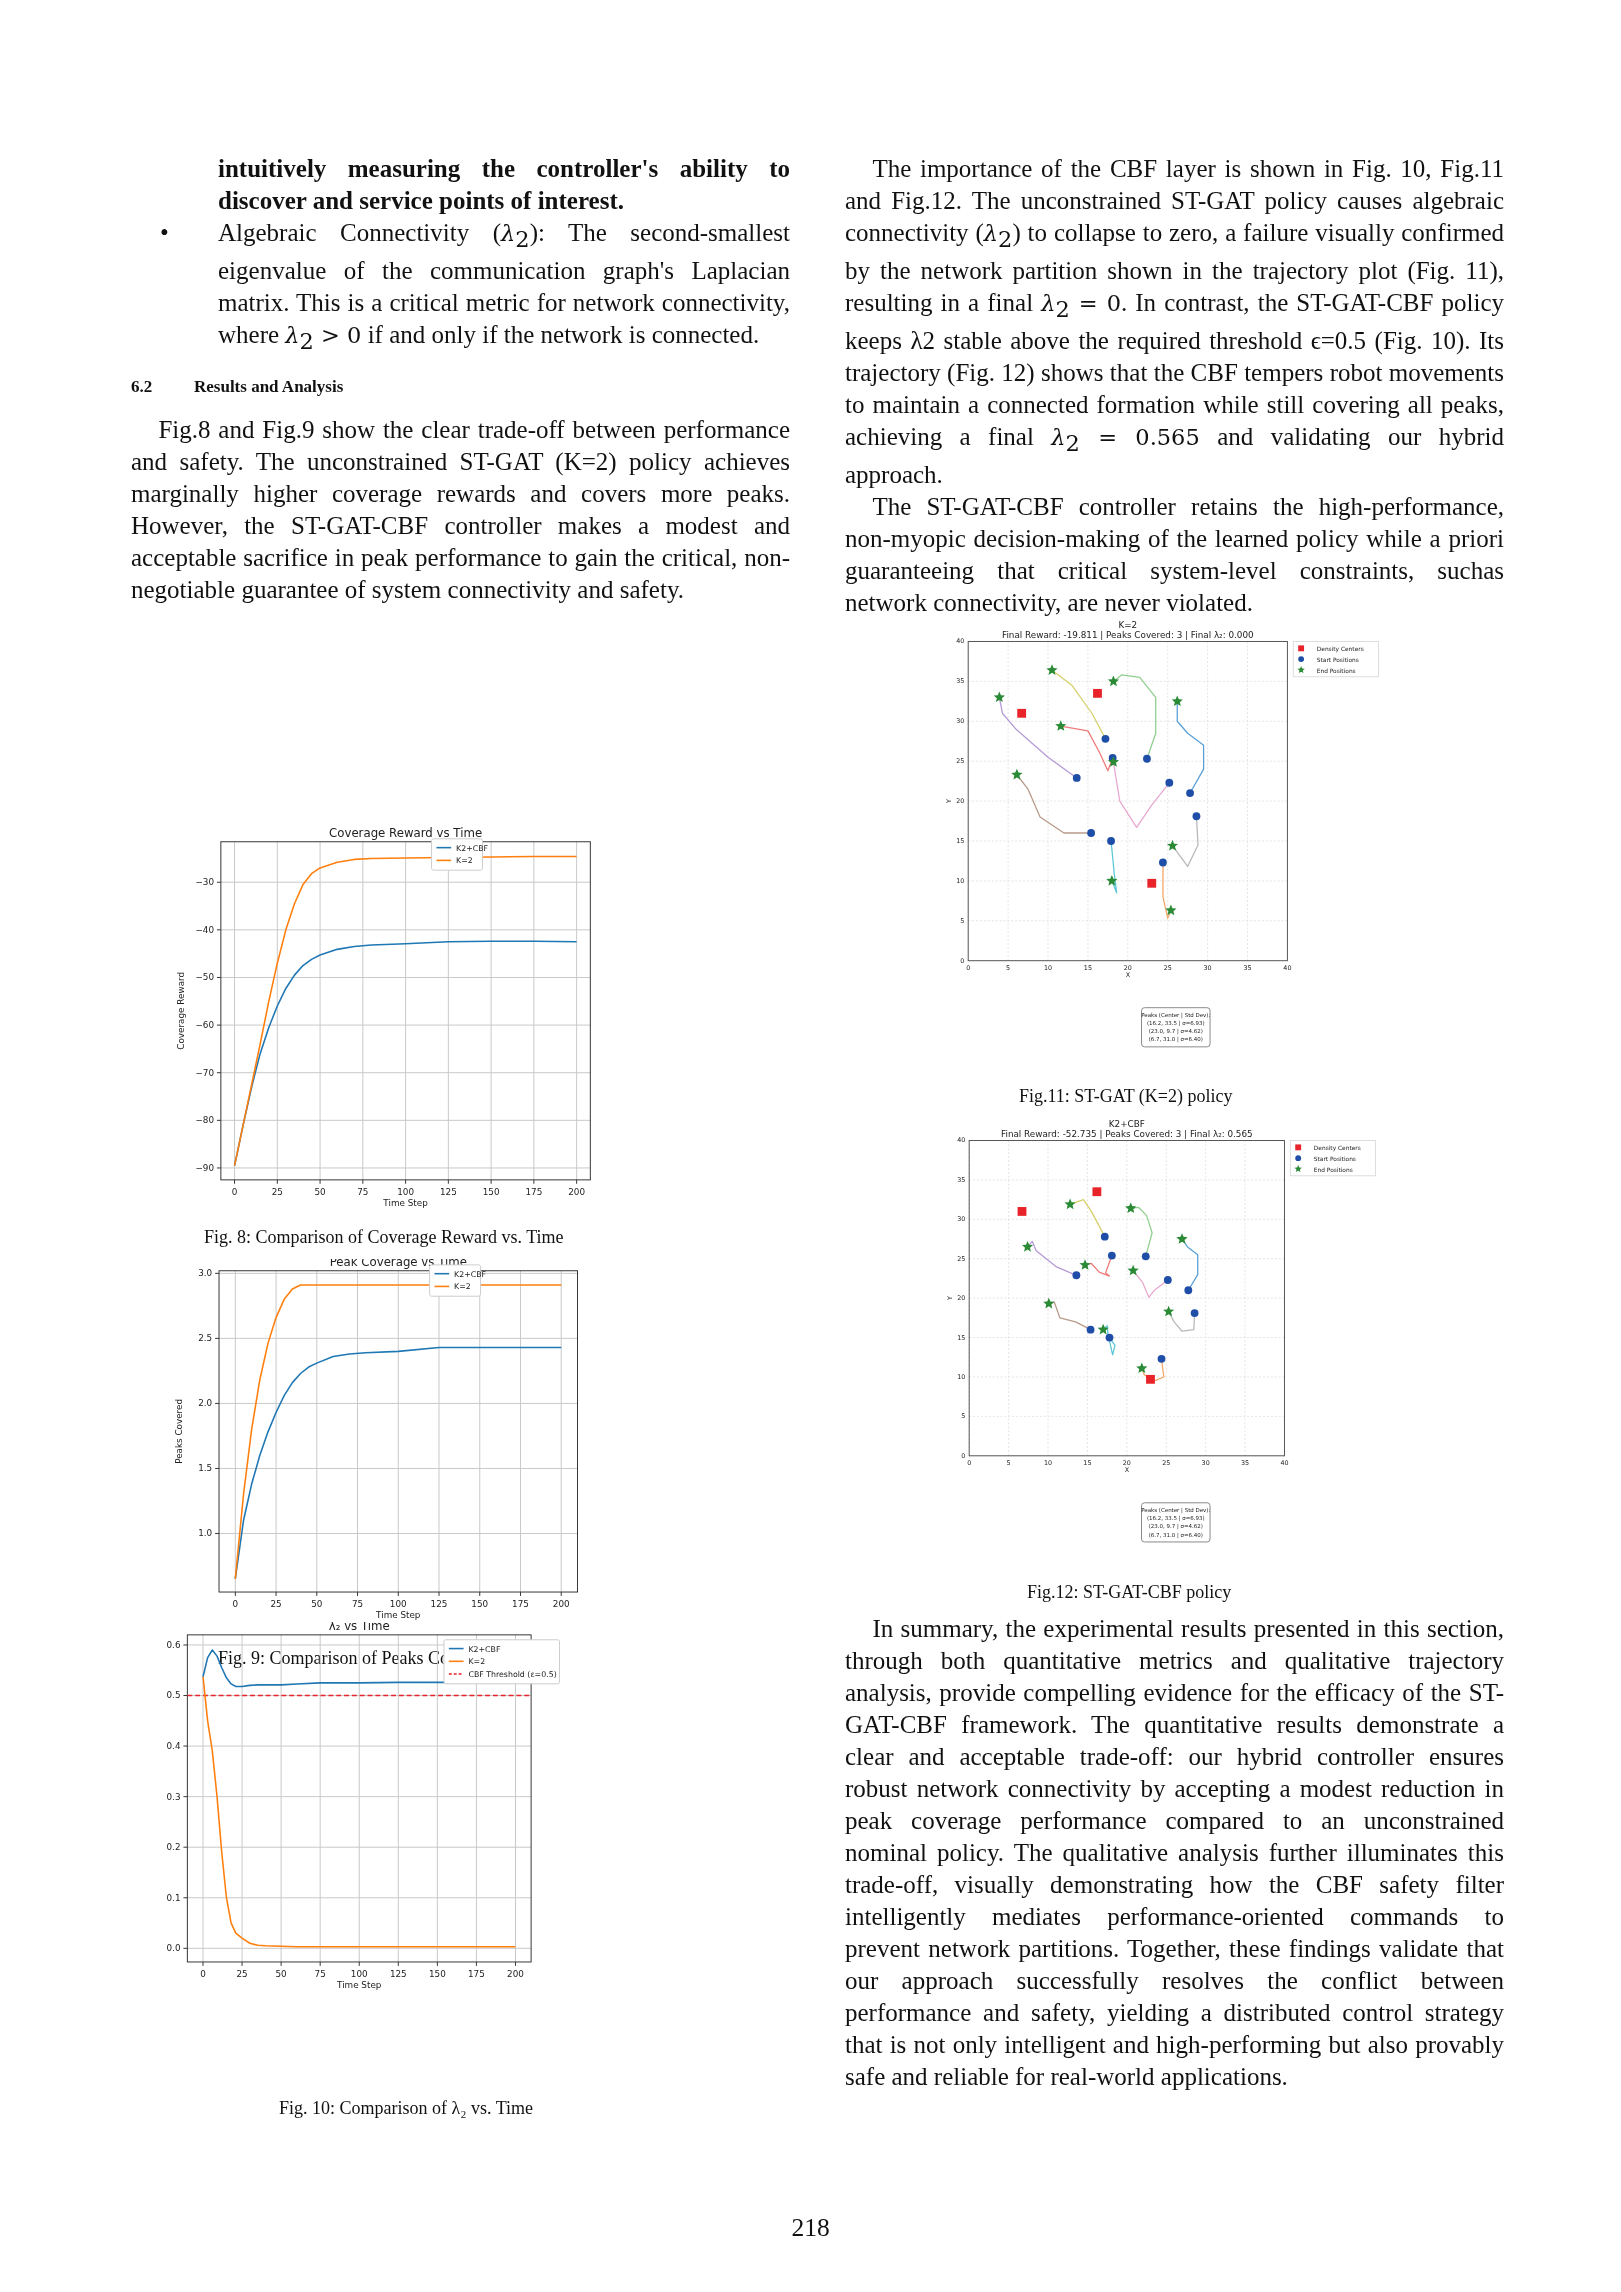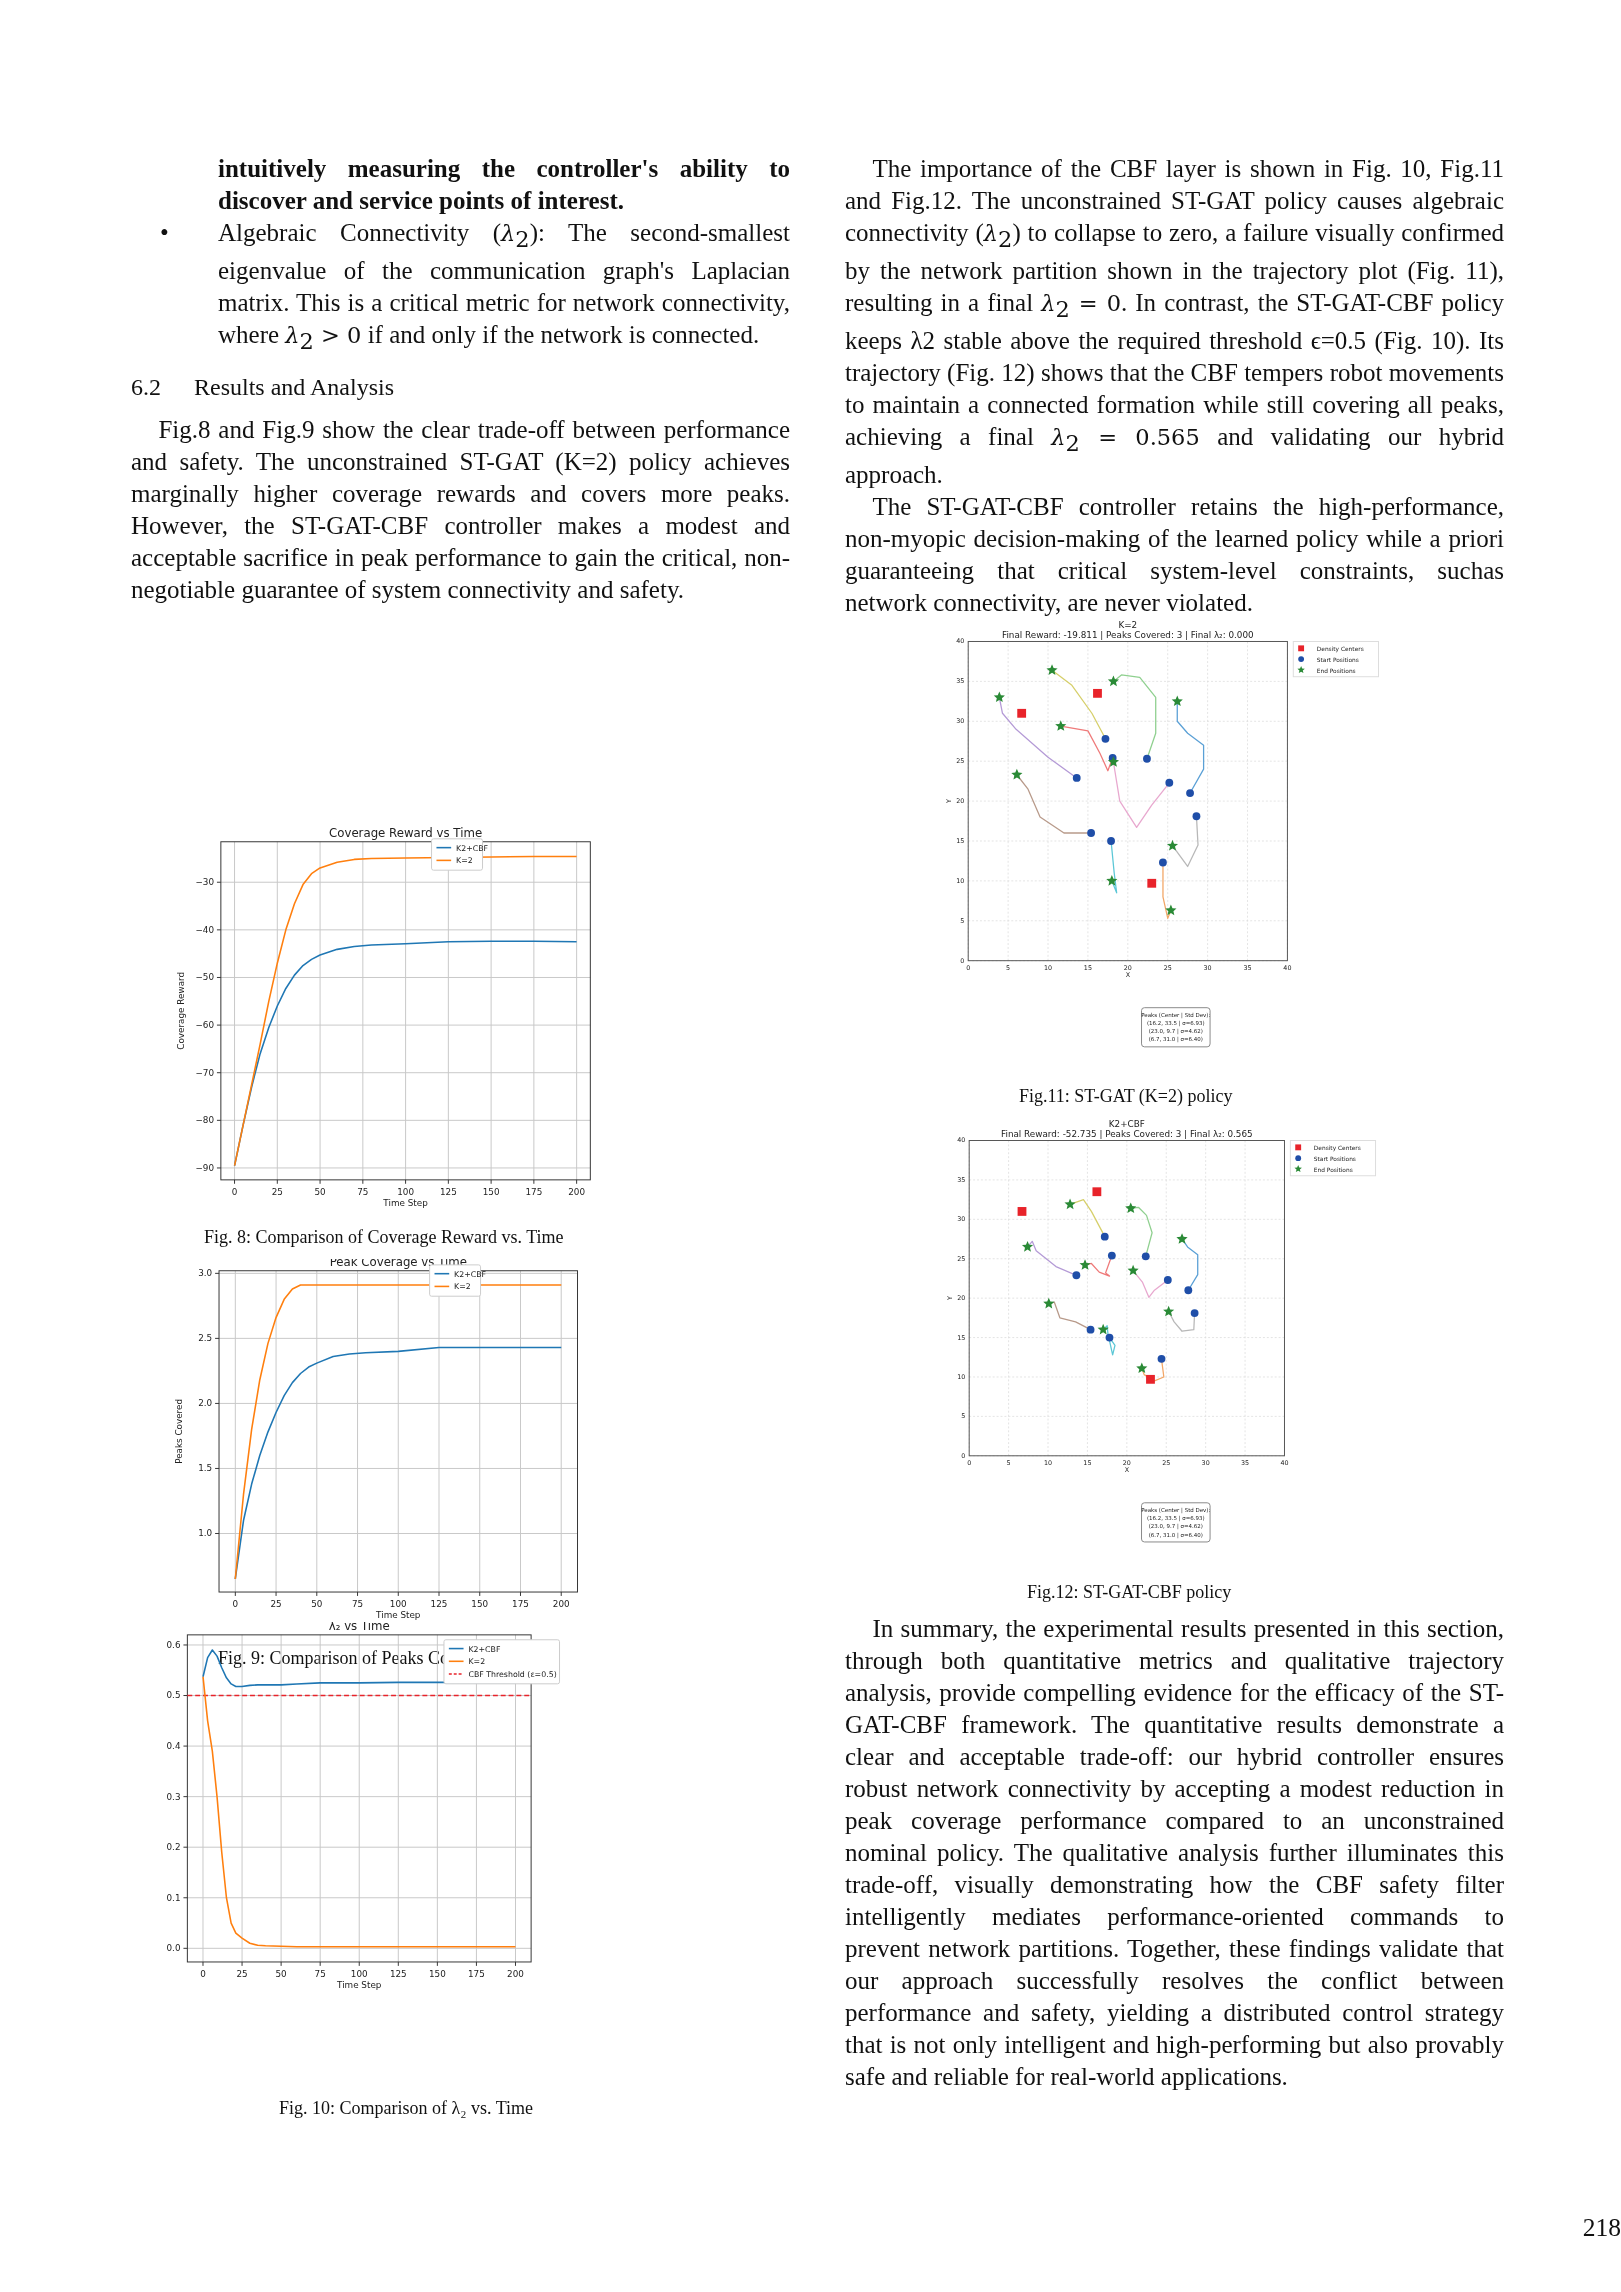--- a/index.html
+++ b/index.html
@@ -3,27 +3,27 @@
 <meta charset="utf-8">
 <style>
   html, body { margin:0; padding:0; background:#fff; }
   body { width:1621px; height:2293px; position:relative; overflow:hidden; font-family:"Liberation Serif", serif; color:#111; }
   .col { position:absolute; font-size:25px; line-height:32px; text-align:justify; }
   .col p { margin:0; text-indent:27.4px; }
   #left-col { left:131px; top:153px; width:659px; }
   #right-col { left:845px; top:153px; width:659px; }
   .bullet-item { position:relative; padding-left:87px; text-align:justify; }
   .bullet-item .bul { position:absolute; left:29px; top:0; }
-  .section-heading { font-weight:normal; font-size:24px; margin:13.7px 0 11.8px 0; }
+  .section-heading { font-weight:bold; font-size:17px; margin:13.7px 0 11.8px 0; }
   .section-heading .num { display:inline-block; width:63px; }
   .fig { position:absolute; }
   .fig svg { display:block; }
   .caption { position:absolute; font-size:18px; font-family:"Liberation Serif", serif; white-space:nowrap; }
   .chart-text { font-family:"DejaVu Sans", sans-serif; fill:#222; }
-  .page-number { position:absolute; left:0; width:1621px; top:2213px; text-align:right; font-size:25.5px; }
+  .page-number { position:absolute; left:0; width:1621px; top:2213px; text-align:center; font-size:25.5px; }
   .math { font-family:"DejaVu Serif", serif; font-style:italic; font-size:22.5px; }
   .mathn { font-family:"DejaVu Serif", serif; font-size:22.5px; }
   sub { font-size:0.65em; }
 </style>
 </head>
 <body>
 
 <div id="left-col" class="col">
   <div class="bullet-item" style="padding-left:87px;font-weight:bold;">
     <span>intuitively measuring the controller's ability to discover and service points of interest.</span>

